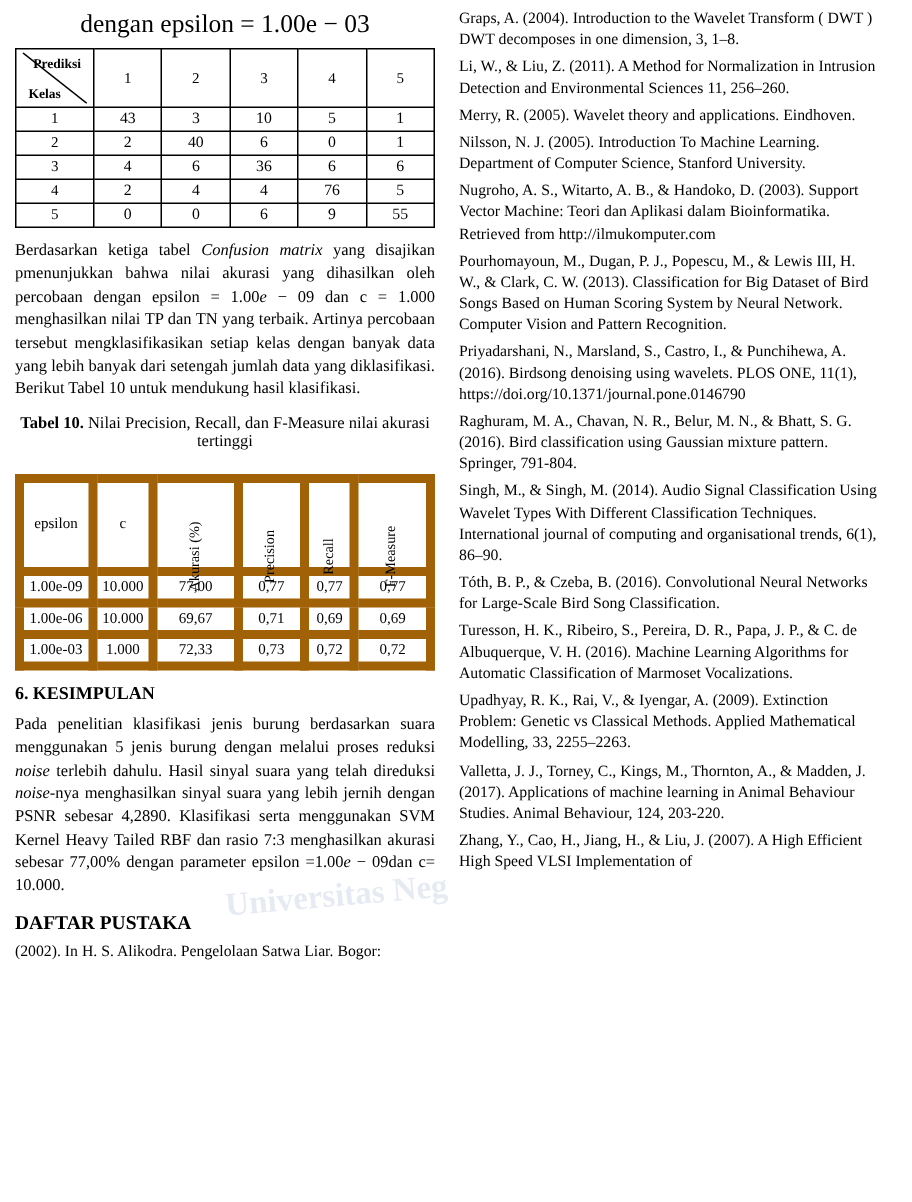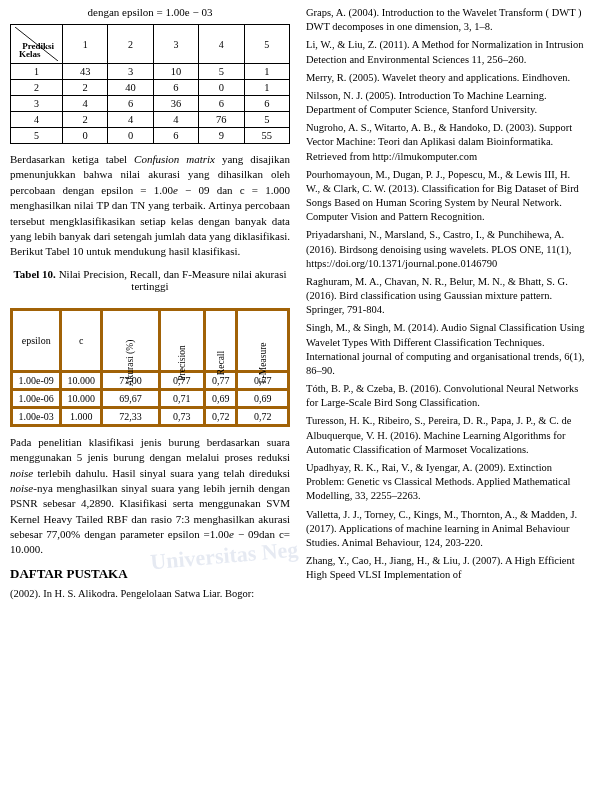--- a/index.html
+++ b/index.html
@@ -24,21 +24,21 @@
     .right-col {
       width: 308px;
       padding: 6px 23px 6px 6px;
       flex-shrink: 0;
       border-left: none;
     }
 
     
     .epsilon-title {
       text-align: center;
-      font-size: 11px;
+      font-size: 17px;
       margin-bottom: 6px;
     }
 
     
     .cm-table-wrap {
       margin-bottom: 8px;
     }
     .cm-table {
       border-collapse: collapse;
       width: 100%;
@@ -67,21 +67,21 @@
       height: 34px;
     }
     .diag-line {
       position: absolute;
       top: 0; left: 0;
       width: 100%;
       height: 100%;
     }
     .header-prediksi {
       position: absolute;
-      top: 14px;
+      top: 2px;
       right: 4px;
       font-size: 9px;
     }
     .header-kelas {
       position: absolute;
       bottom: 2px;
       left: 4px;
       font-size: 9px;
     }
 
@@ -108,21 +108,21 @@
     
     .pr-table-wrap {
       margin-bottom: 8px;
     }
     .pr-table {
       border-collapse: collapse;
       width: 100%;
       font-size: 10px;
     }
     .pr-table th, .pr-table td {
-      border: 3px solid #a16207;
+      border: 6px solid #a16207;
       text-align: center;
       padding: 2px 3px;
     }
     .pr-table th {
       font-weight: normal;
       font-size: 10px;
     }
     .rotated-header {
       white-space: nowrap;
       transform: rotate(-90deg);
@@ -299,20 +299,24 @@
               <td>1.000</td>
               <td>72,33</td>
               <td>0,73</td>
               <td>0,72</td>
               <td>0,72</td>
             </tr>
           </tbody>
       </table>
     </div>
 
+    <div style="margin-bottom:6px;">
+      <span class="conclusion-title">6.</span>
+      <span class="conclusion-title">KESIMPULAN</span>
+    </div>
     <div class="body-text">
       Pada penelitian klasifikasi jenis burung berdasarkan suara menggunakan 5 jenis burung dengan melalui proses reduksi <em>noise</em> terlebih dahulu. Hasil sinyal suara yang telah direduksi <em>noise</em>-nya menghasilkan sinyal suara yang lebih jernih dengan PSNR sebesar 4,2890. Klasifikasi serta menggunakan SVM Kernel Heavy Tailed RBF dan rasio 7:3 menghasilkan akurasi sebesar 77,00% dengan parameter epsilon =1.00<em>e</em> − 09dan c= 10.000.
     </div>
 
     <div class="daftar-pustaka-title">DAFTAR PUSTAKA</div>
     <div class="bottom-ref">(2002). In H. S. Alikodra. Pengelolaan Satwa Liar. Bogor:</div>
   </div>
 
   <div class="right-col">
     <div id="references-list">

